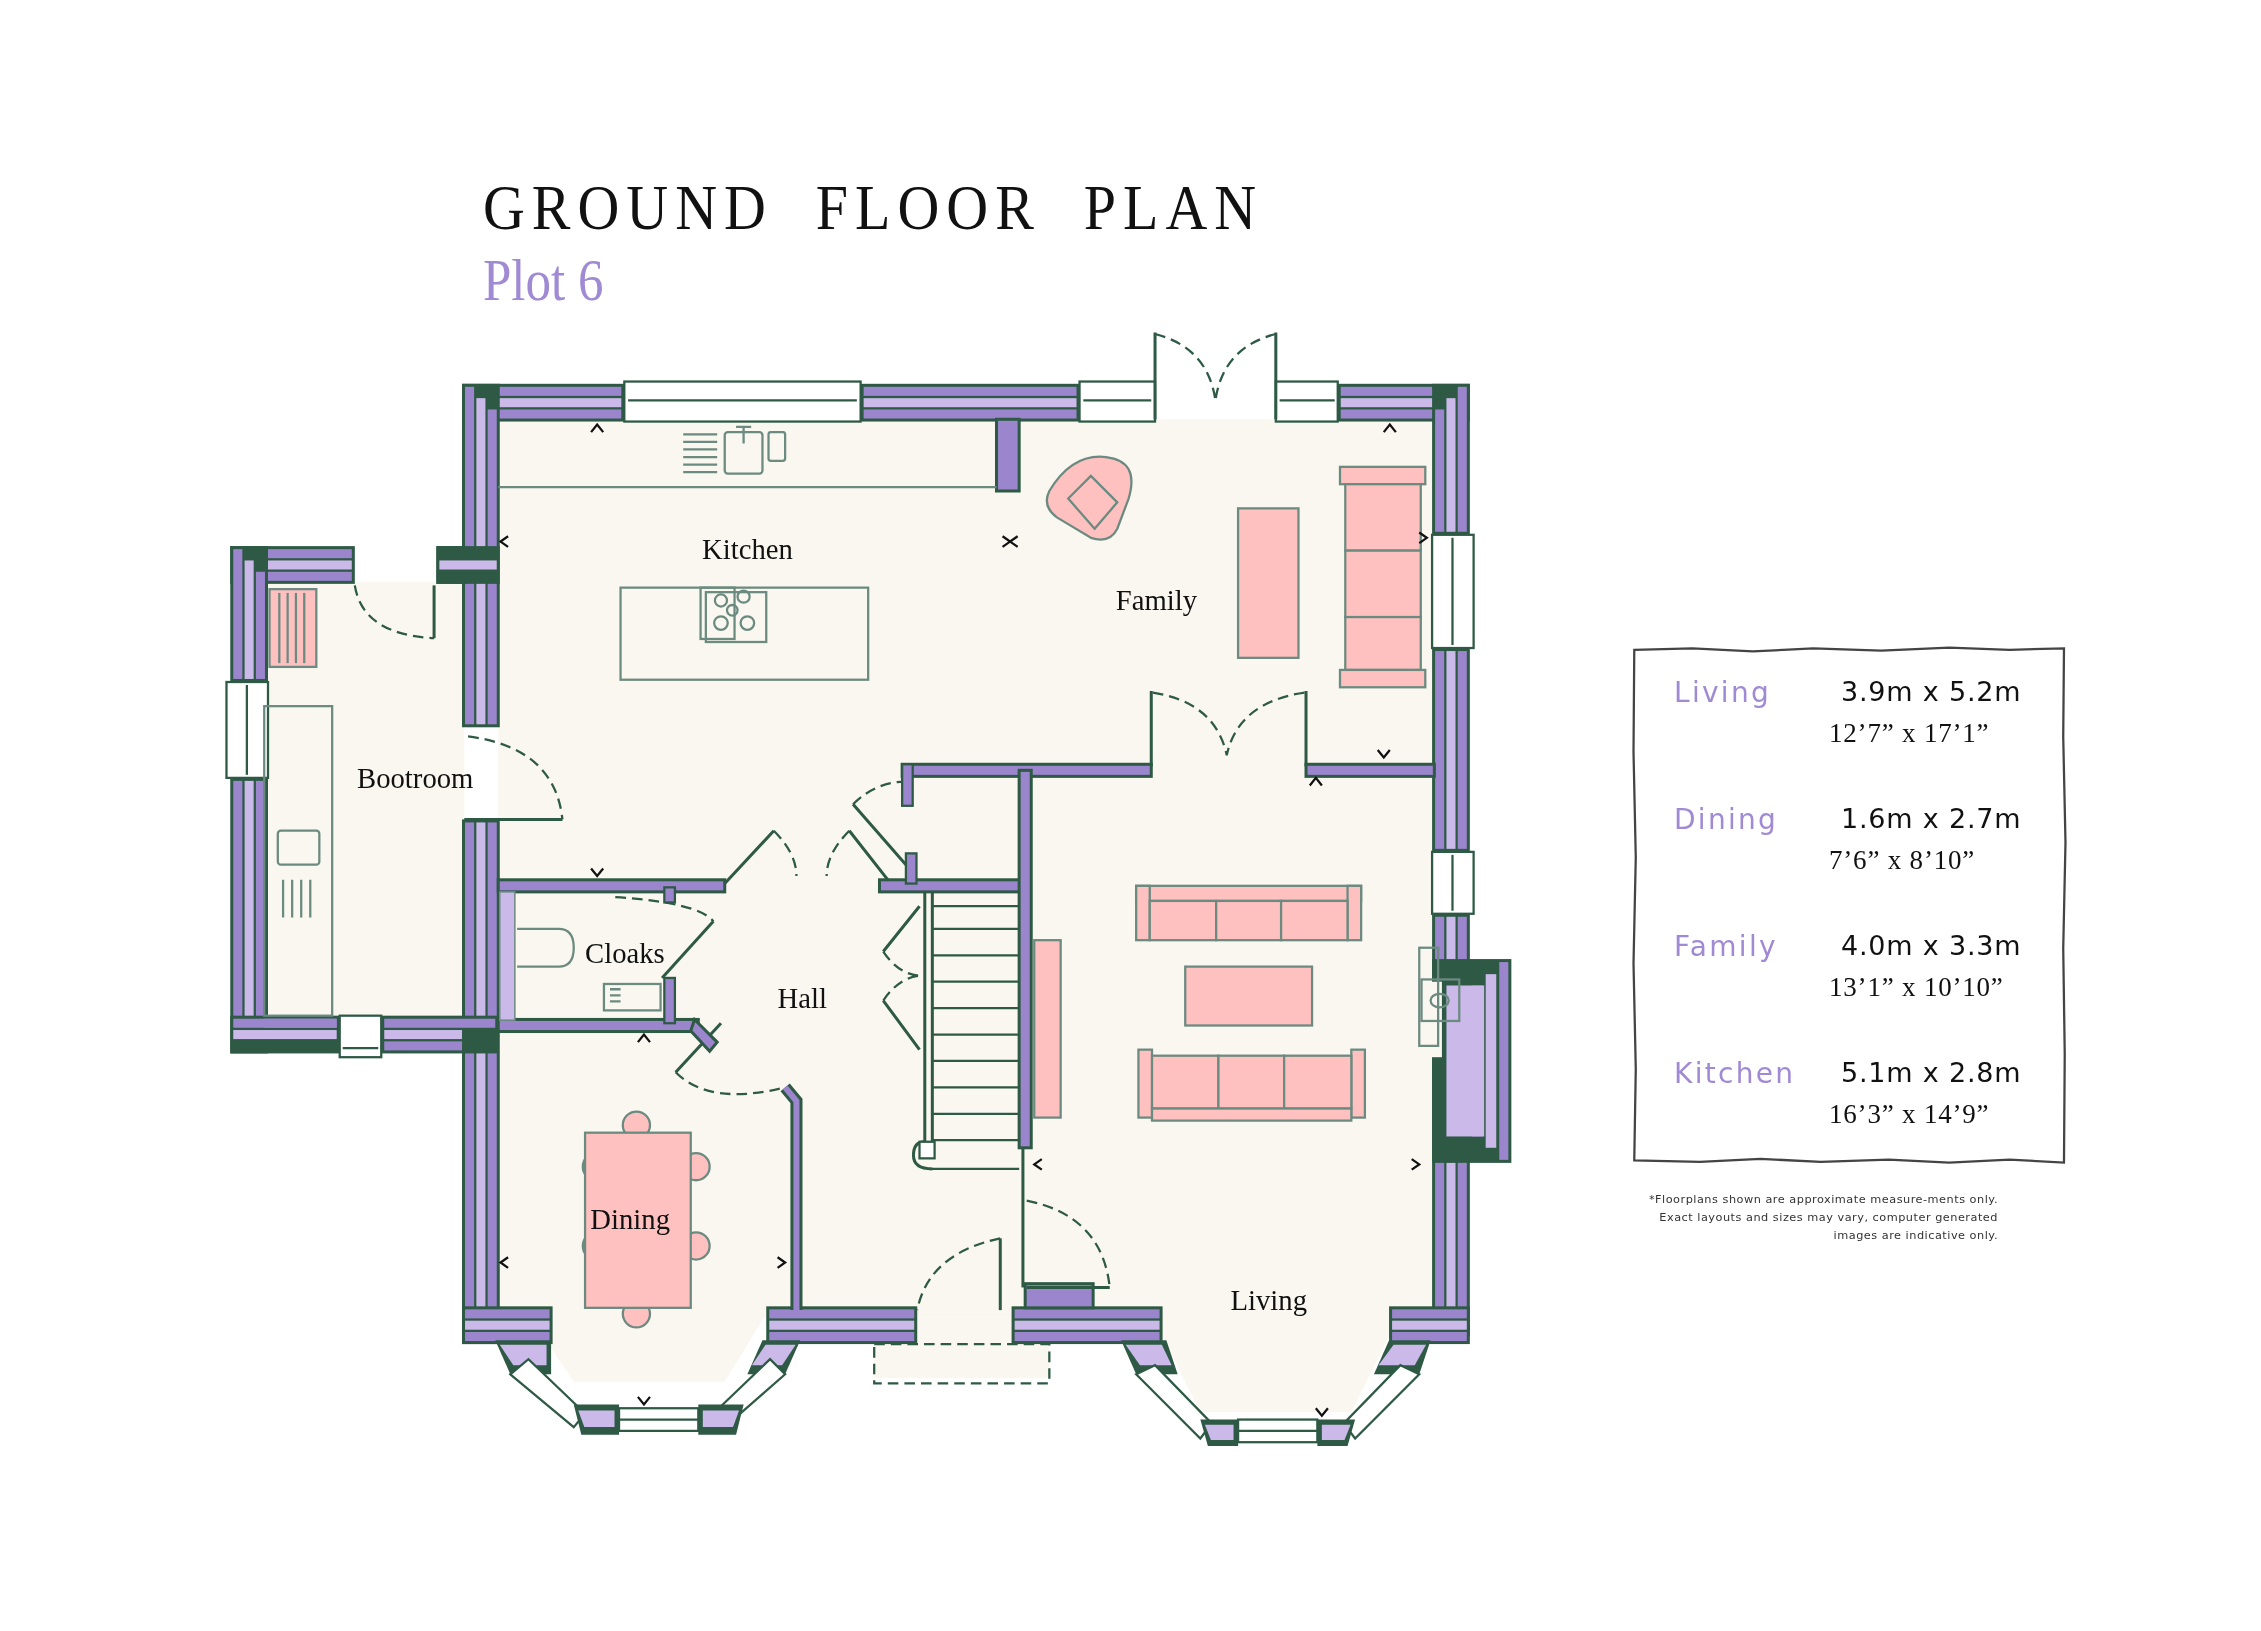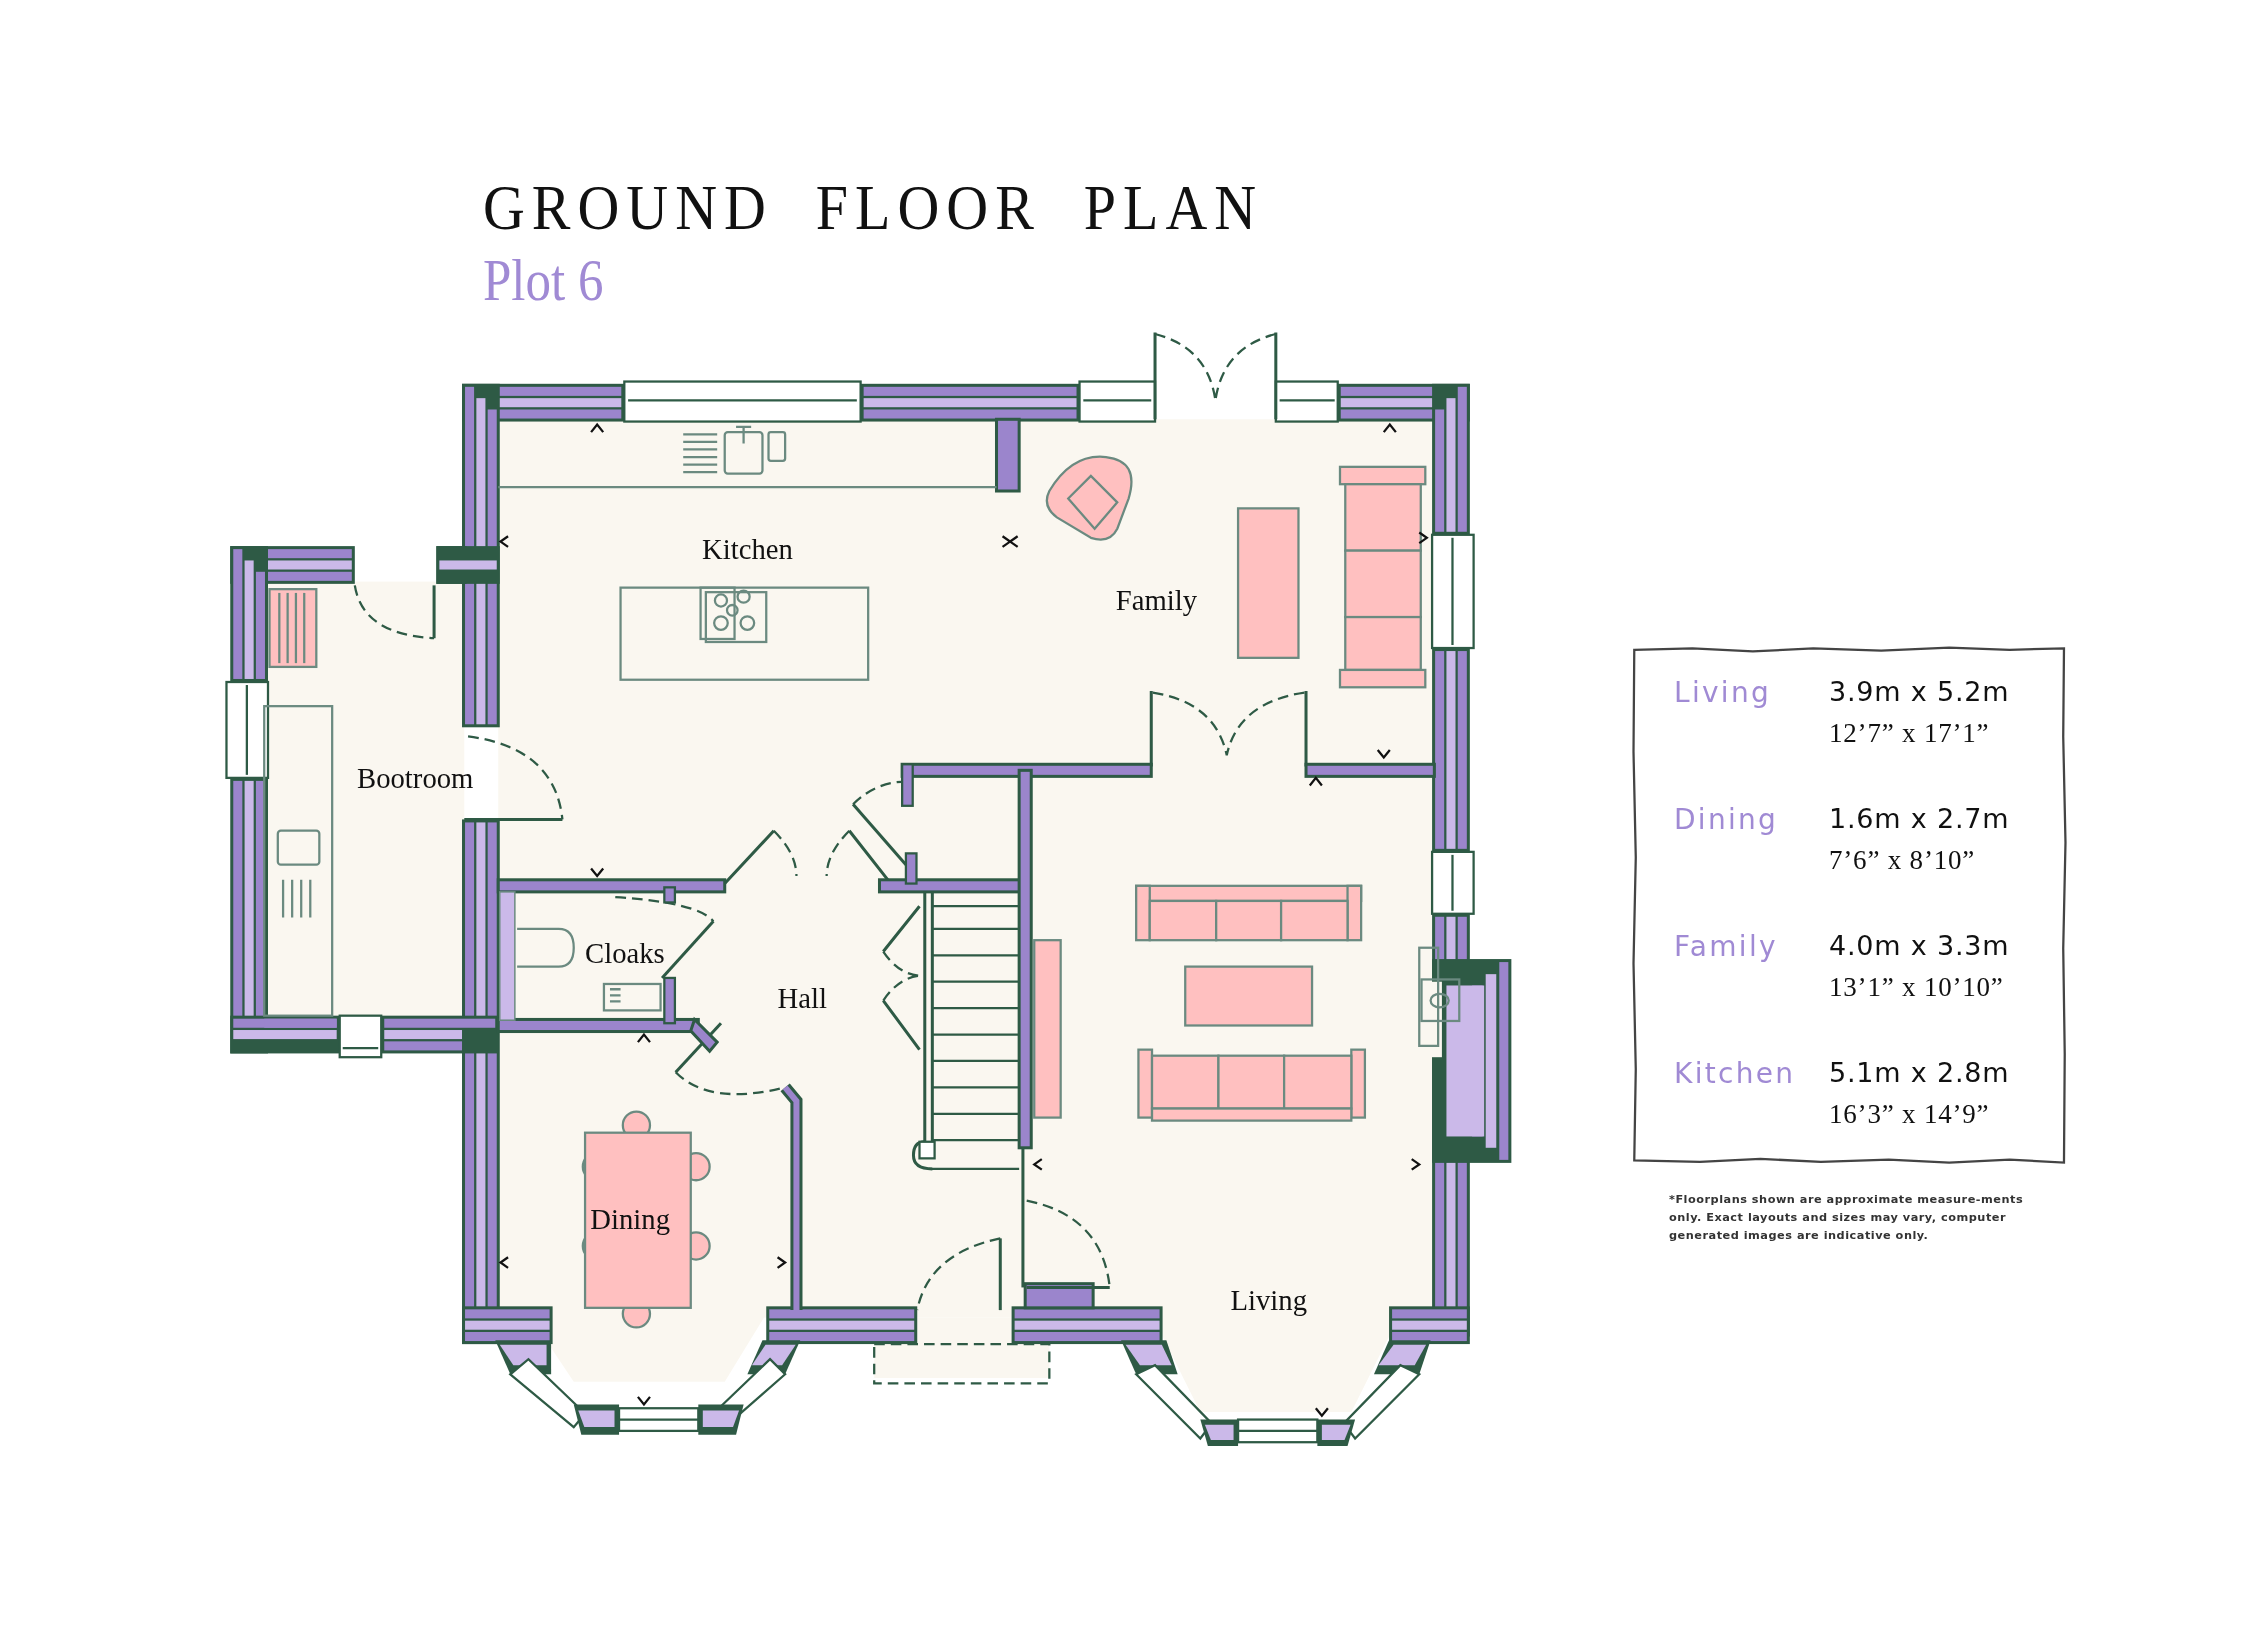--- a/index.html
+++ b/index.html
@@ -5,23 +5,23 @@
   html, body { margin:0; padding:0; background:#ffffff; }
   body { width:2261px; height:1632px; position:relative; overflow:hidden; font-family:"DejaVu Sans", sans-serif; }
   .title { position:absolute; left:483px; top:172px; font-family:"Liberation Serif", serif; font-size:63px; letter-spacing:7.6px; color:#111; transform:scaleX(0.92); transform-origin:left; white-space:pre; }
   .subtitle { position:absolute; left:483px; top:246px; font-family:"Liberation Serif", serif; font-size:60px; color:#a08ad4; transform:scaleX(0.85); transform-origin:left; }
   svg.plan { position:absolute; left:0; top:0; }
   .room-label { font-family:"Liberation Serif", serif; font-size:38px; fill:#111; }
   .legend { position:absolute; left:1632px; top:646px; width:435px; height:519px; }
   .legend svg { position:absolute; left:0; top:0; }
   .legend-row { position:absolute; left:42px; width:393px; }
   .legend-name { position:absolute; left:0; top:0; font-size:28px; color:#a08ad4; letter-spacing:2.3px; }
-  .legend-metric { position:absolute; left:155px; top:0; font-size:27px; color:#111; letter-spacing:0.8px; white-space:nowrap; }
+  .legend-metric { position:absolute; left:167px; top:0; font-size:27px; color:#111; letter-spacing:0.8px; white-space:nowrap; }
   .legend-imperial { position:absolute; left:155px; top:42px; font-size:27px; color:#111; letter-spacing:0.8px; white-space:nowrap;font-family:Liberation Serif, serif; }
-  .disclaimer { position:absolute; left:1669px; top:1191px; width:385px; text-align:left; font-size:11.3px; line-height:18px; color:#333; letter-spacing:0.5px;font-weight:bold; }
+  .disclaimer { position:absolute; left:1613px; top:1191px; width:385px; text-align:right; font-size:11.3px; line-height:18px; color:#333; letter-spacing:0.5px; }
 </style>
 </head>
 <body>
 
 <div class="title">GROUND  FLOOR  PLAN</div>
 <div class="subtitle">Plot 6</div>
 
 <svg class="plan" width="2261" height="1632" viewBox="0 0 2995 2161">
   <defs>
     <style>

